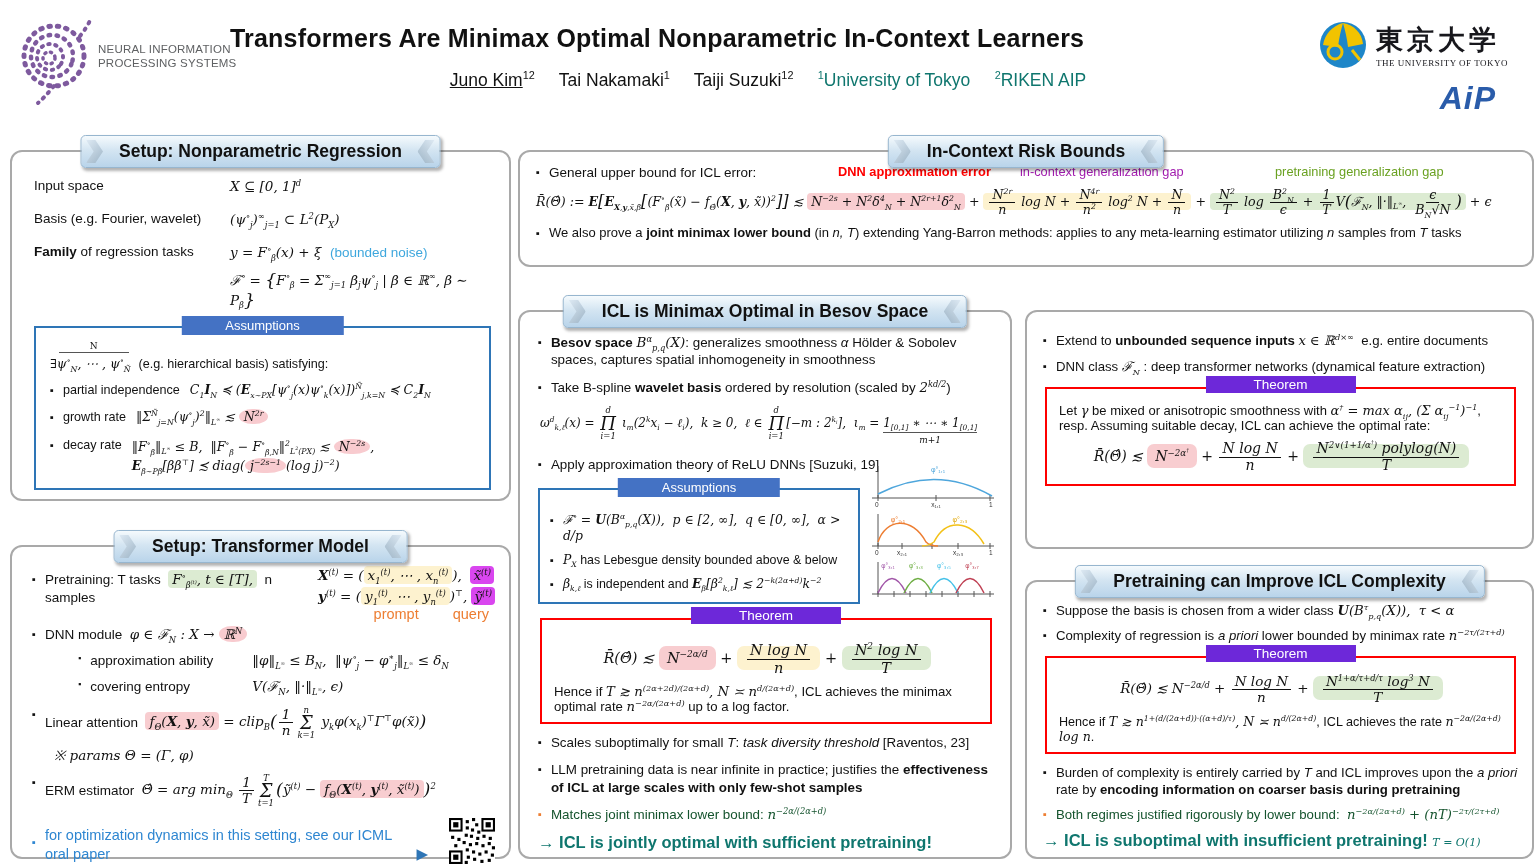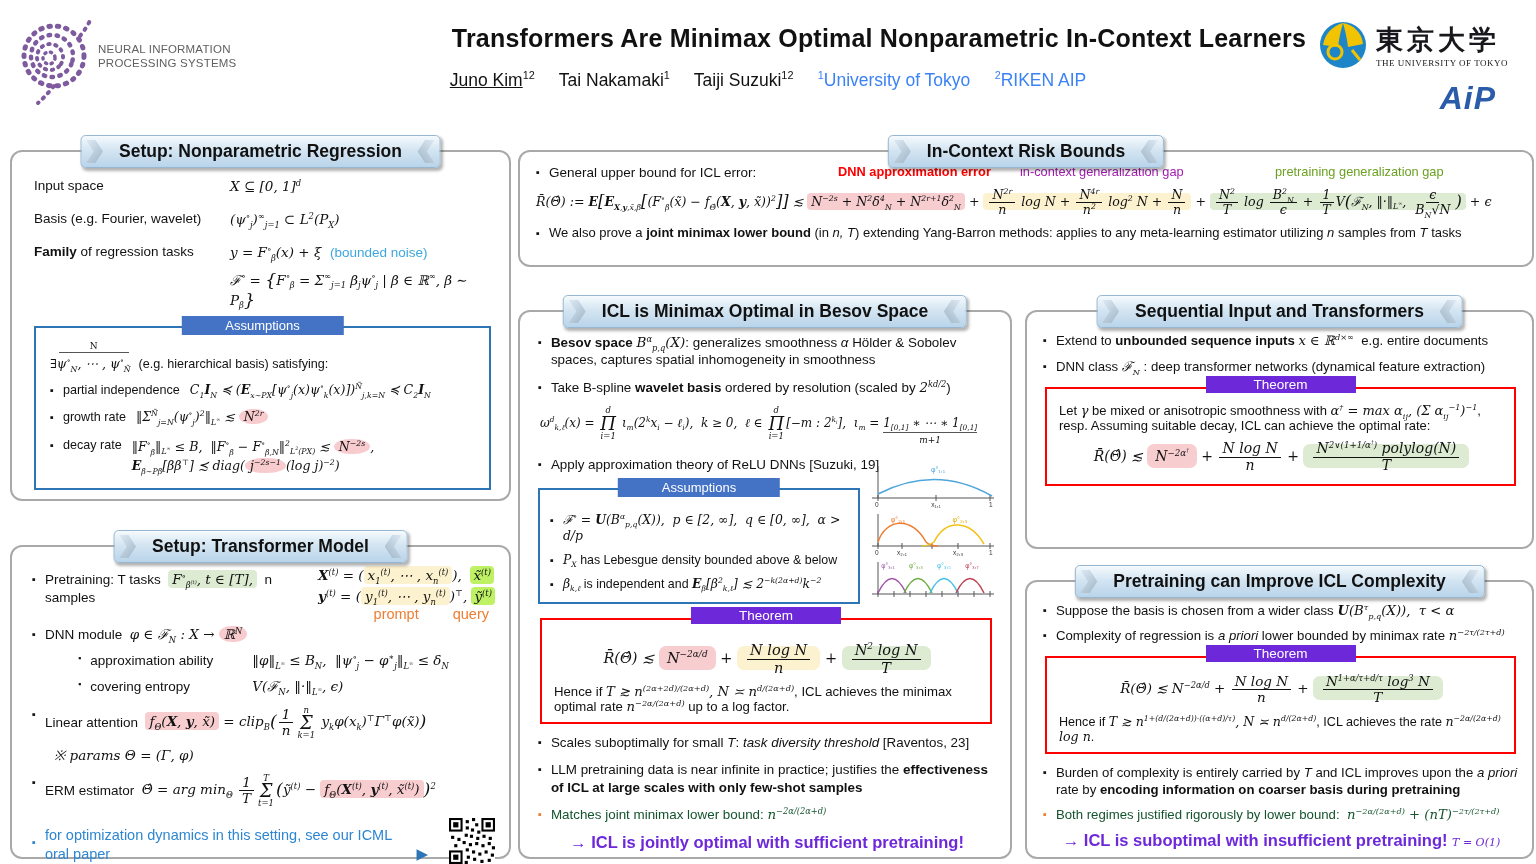--- a/index.html
+++ b/index.html
@@ -1,25 +1,25 @@
 <!DOCTYPE html>
 <html><head>
 <meta charset="utf-8">
 <style>
   html,body{margin:0;padding:0;background:#fff;}
   .poster{position:relative;width:1536px;height:864px;background:#fff;overflow:hidden;
           font-family:"Liberation Sans",sans-serif;color:#111;}
   sup{font-size:.62em;vertical-align:super;line-height:0;}
   sub{font-size:.62em;vertical-align:sub;line-height:0;}
   
-  .hdr-title{position:absolute;left:230px;right:230px;top:24px;text-align:right;
+  .hdr-title{position:absolute;left:230px;right:230px;top:24px;text-align:left;
              font-size:25px;font-weight:bold;letter-spacing:.2px;}
   .hdr-authors{position:absolute;left:230px;right:230px;top:70px;text-align:center;font-size:17.5px;}
   .hdr-authors .und{text-decoration:underline;}
-  .hdr-authors .blue{color:#3b82f6;}
+  .hdr-authors .blue{color:#0f766e;}
   .neurips{position:absolute;left:14px;top:6px;display:flex;align-items:center;gap:2px;}
   .neurips-text{font-size:11.5px;color:#5f6163;line-height:1.25;letter-spacing:.2px;}
   .utokyo{position:absolute;right:28px;top:20px;display:flex;align-items:center;gap:8px;}
   .utokyo-jp{font-family:"DejaVu Serif",serif;font-weight:bold;font-size:27px;color:#17171c;letter-spacing:4px;}
   .utokyo-en{font-size:9px;color:#17171c;letter-spacing:.5px;font-family:"Liberation Serif",serif;}
   .aip{position:absolute;right:40px;top:80px;font-weight:bold;font-style:italic;
        font-size:32px;color:#2a5caa;letter-spacing:1px;}
   
   .panel{position:absolute;border:2px solid #a9a9a9;border-radius:12px;background:#fff;}
   .ph{position:absolute;top:-17px;left:50%;transform:translateX(-50%);z-index:3;height:31px;
@@ -40,21 +40,21 @@
   .bi.bl::before{color:#2e86d1;}
   .sub .bi::before{font-size:9px;}
   
   .fm{font-family:"DejaVu Serif",serif;font-style:italic;}
   .fm .blue{color:#3ea7dd;font-family:"Liberation Sans",sans-serif;font-style:normal;}
   .cal{font-style:italic;font-family:"DejaVu Serif",serif;}
   .bb{font-weight:bold;}
   .hp{background:#f8cdd0;border-radius:4px;padding:1px 4px;}
   .hy{background:#fdf2cf;border-radius:4px;padding:1px 4px;}
   .hg{background:#dcebd2;border-radius:4px;padding:1px 4px;}
-  .hm{background:#bef264;border-radius:4px;padding:1px 3px;}
+  .hm{background:#d946ef;border-radius:4px;padding:1px 3px;}
   .pe{background:#f8cbcf;border-radius:50% / 55%;padding:0 5px;}
   .pad8{padding:4px 8px;border-radius:7px;}
   .fr{display:inline-flex;flex-direction:column;align-items:center;vertical-align:middle;
       line-height:1.12;margin:0 2px;}
   .fr b{font-weight:inherit;display:block;border-bottom:1px solid currentColor;padding:0 3px;}
   .fr i{display:block;padding:0 3px;}
   .sm{display:inline-flex;flex-direction:column;align-items:center;vertical-align:middle;
       line-height:.9;margin:0 2px;}
   .sm i{font-size:8.5px;line-height:1;}
   .sm span{font-size:18px;line-height:.95;}
@@ -65,21 +65,21 @@
   .ub{position:relative;display:inline-block;}
   .ub::after{content:'';position:absolute;left:0;right:0;bottom:-3px;border-bottom:1.2px solid #555;}
   .ubl{position:absolute;left:0;right:0;bottom:-15px;text-align:center;font-size:9px;}
   
   .abox{position:relative;border:2.2px solid #2e75b6;background:#fff;}
   .abox-t{position:absolute;top:-12px;left:50%;transform:translateX(-50%);background:#4472c4;color:#fff;
           font-size:13px;padding:2px 44px;white-space:nowrap;}
   .tbox{position:relative;border:2.6px solid #fe0000;background:#fff;}
   .tbox-t{position:absolute;top:-13px;left:50%;transform:translateX(-50%);background:#6d28d9;color:#fff;
           font-size:13.5px;padding:1px 48px;white-space:nowrap;}
-  .concl{color:#6d28d9;font-weight:bold;font-size:16.5px;text-align:center;}
+  .concl{color:#0f766e;font-weight:bold;font-size:16.5px;}
   .small-note{font-size:11px;font-weight:normal;font-family:"DejaVu Serif",serif;font-style:italic;}
   
   #p1{left:10px;top:150px;width:497px;height:347px;}
   #p1 .body{padding:26px 16px 10px 22px;font-size:13.5px;}
   .row{display:flex;margin-bottom:17px;}
   .row .lab{width:196px;flex:none;}
   #p1 .abox{margin-top:16px;margin-right:2px;padding:20px 10px 12px 14px;font-size:12.6px;}
   #p1 .abox .bi{margin-top:11px;}
   #p2{left:10px;top:545px;width:497px;height:310px;}
   #p2 .body{padding:24px 14px 8px 20px;font-size:13.5px;}
@@ -442,21 +442,20 @@
         <div>LLM pretraining data is near infinite in practice; justifies the <b>effectiveness of ICL at large scales with only few-shot samples</b></div>
       </div>
       <div class="bi or">
         <div>Matches joint minimax lower bound: <span class="fm">n<sup>−2α/(2α+d)</sup></span></div>
       </div>
       <div class="concl">→ ICL is jointly optimal with sufficient pretraining!</div>
     </div>
   </section>
 
   <section class="panel" id="seq">
-    <div class="ph">Sequential Input and Transformers</div>
     <div class="body">
       <div class="bi">
         <div>Extend to <b>unbounded sequence inputs</b> <span class="fm">x ∈ ℝ<sup>d×∞</sup></span> &nbsp;e.g. entire documents</div>
       </div>
       <div class="bi">
         <div>DNN class <span class="fm">ℱ<sub>N</sub></span> : deep transformer networks (dynamical feature extraction)</div>
       </div>
       <div class="tbox">
         <div class="tbox-t">Theorem</div>
         <div>Let <span class="fm">γ</span> be mixed or anisotropic smoothness with <span class="fm">α<sup>†</sup> = max α<sub>ij</sub>, (Σ α<sub>ij</sub><sup>−1</sup>)<sup>−1</sup></span>, resp. Assuming suitable decay, ICL can achieve the optimal rate:</div>

